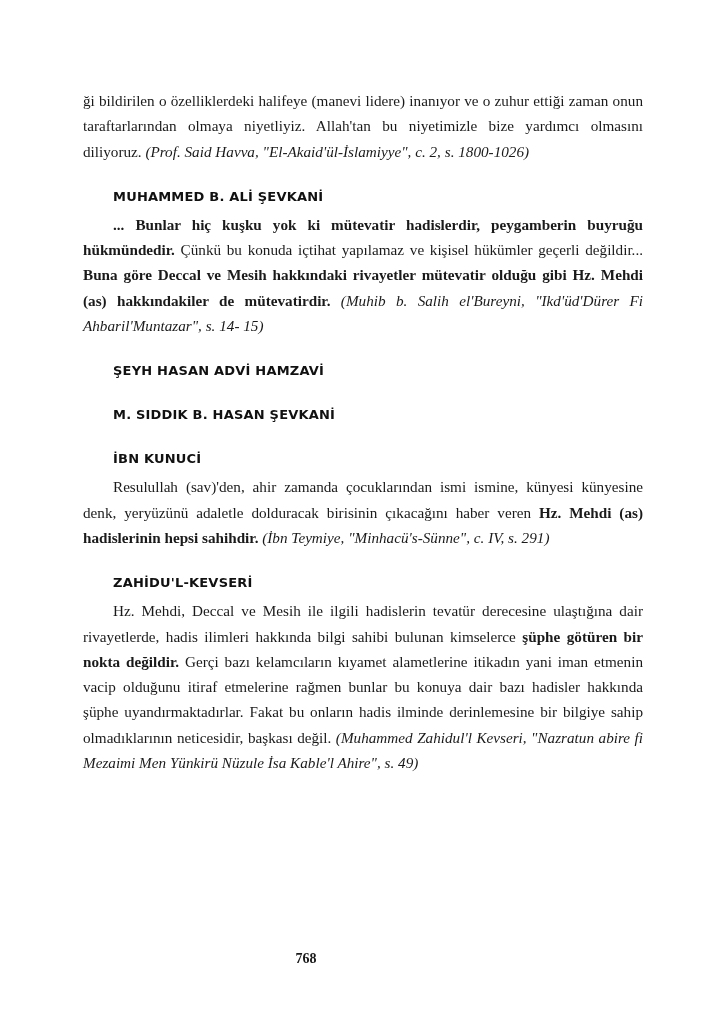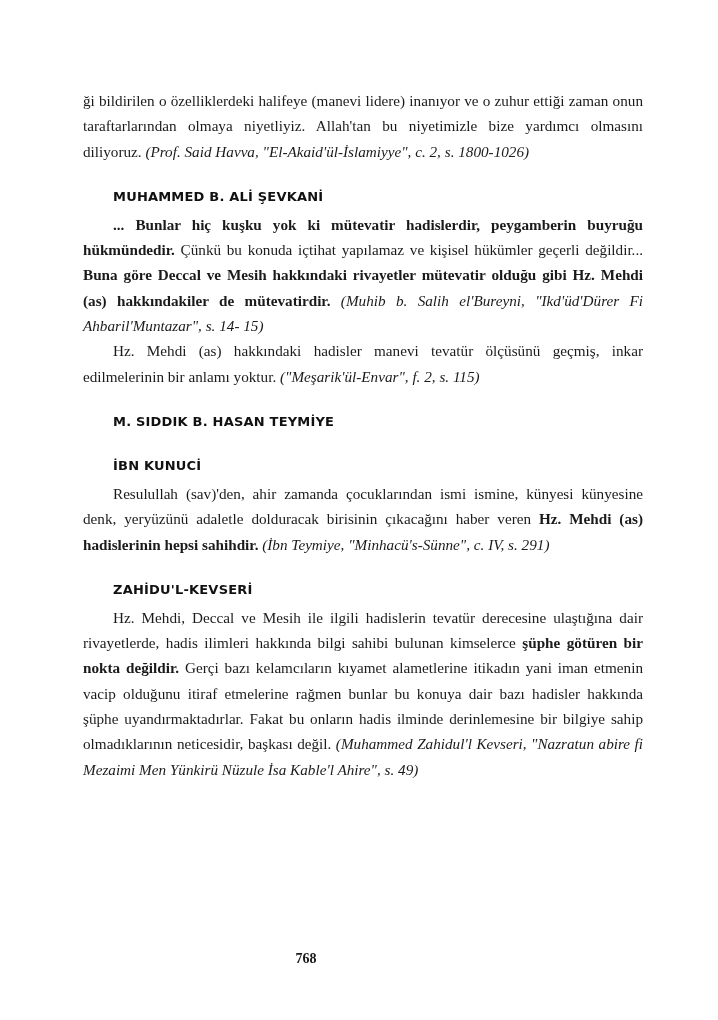--- a/index.html
+++ b/index.html
@@ -25,23 +25,23 @@
 </style>
 </head>
 <body>
 
 <div class="page">
   <p><span>ği bildirilen o özelliklerdeki halifeye (manevi lidere) inanıyor ve o zuhur ettiği zaman onun taraftarlarından olmaya niyetliyiz. Allah'tan bu niyetimizle bize yardımcı olmasını diliyoruz. </span><i>(Prof. Said Havva, "El-Akaid'ül-İslamiyye", c. 2, s. 1800-1026)</i></p>
 
   <div class="heading">MUHAMMED B. ALİ ŞEVKANİ</div>
   <p class="indent"><b>... Bunlar hiç kuşku yok ki mütevatir hadislerdir, peygamberin buyruğu hükmündedir.</b><span> Çünkü bu konuda içtihat yapılamaz ve kişisel hükümler geçerli değildir... </span><b>Buna göre Deccal ve Mesih hakkındaki rivayetler mütevatir olduğu gibi Hz. Mehdi (as) hakkındakiler de mütevatirdir.</b><i> (Muhib b. Salih el'Bureyni, "Ikd'üd'Dürer Fi Ahbaril'Muntazar", s. 14- 15)</i></p>
 
-  <p class="indent"><span>Hz. Mehdi (as) hakkındaki hadisler manevi tevatür ölçüsünü geçmiş, inkar edilmelerinin bir anlamı yoktur. </span><i>("Meşarik'ül-Envar", f. 2, s. 115)</i></p>
+  <div class="heading">ŞEYH HASAN ADVİ HAMZAVİ</div>
 
-  <div class="heading">M. SIDDIK B. HASAN TEYMİYE</div>
+  <div class="heading">M. SIDDIK B. HASAN ŞEVKANİ</div>
 
   <div class="heading">İBN KUNUCİ</div>
   <p class="indent"><span>Resulullah (sav)'den, ahir zamanda çocuklarından ismi ismine, künyesi künyesine denk, yeryüzünü adaletle dolduracak birisinin çıkacağını haber veren </span><b>Hz. Mehdi (as) hadislerinin hepsi sahihdir.</b><i> (İbn Teymiye, "Minhacü's-Sünne", c. IV, s. 291)</i></p>
 
   <div class="heading">ZAHİDU'L-KEVSERİ</div>
   <p class="indent"><span>Hz. Mehdi, Deccal ve Mesih ile ilgili hadislerin tevatür derecesine ulaştığına dair rivayetlerde, hadis ilimleri hakkında bilgi sahibi bulunan kimselerce </span><b>şüphe götüren bir nokta değildir.</b><span> Gerçi bazı kelamcıların kıyamet alametlerine itikadın yani iman etmenin vacip olduğunu itiraf etmelerine rağmen bunlar bu konuya dair bazı hadisler hakkında şüphe uyandırmaktadırlar. Fakat bu onların hadis ilminde derinlemesine bir bilgiye sahip olmadıklarının neticesidir, başkası değil. </span><i>(Muhammed Zahidul'l Kevseri, "Nazratun abire fi Mezaimi Men Yünkirü Nüzule İsa Kable'l Ahire", s. 49)</i></p>
 </div>
 
 <div class="page-number">768</div>
 

